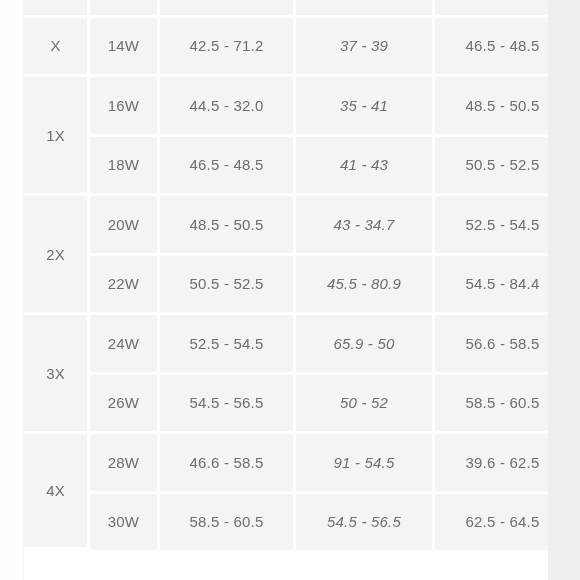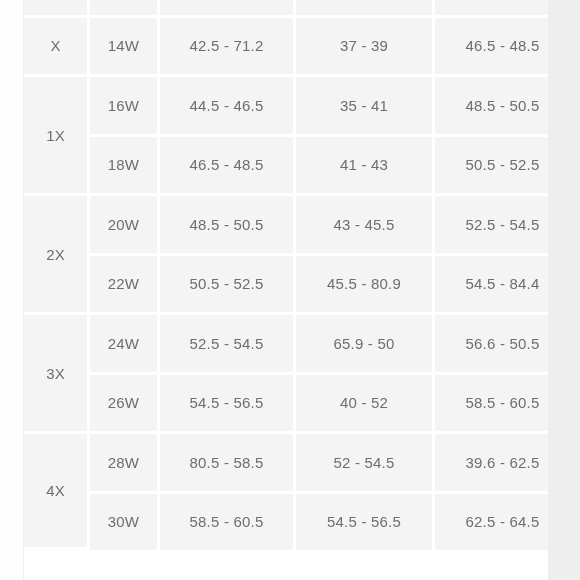--- a/index.html
+++ b/index.html
@@ -86,21 +86,21 @@
     border-right: none;
   }
   .size-table tr:last-child td {
     border-bottom: none;
   }
 
   
   .col-size    { width: 61px;  }
   .col-num     { width: 65px;  }
   .col-bust    { width: 131px; }
-  .col-waist   { width: 134px; }
+  .col-waist   { width: 134px; font-style: italic; }
   .col-hip     { width: 133px; }
 
   
   .cell-group-label {
     background: #f4f4f4;
   }
 
   
   .table-tail {
     position: absolute;
@@ -132,61 +132,61 @@
           <tr>
             <td class="col-size cell-group-label" rowspan="1">X</td>
             <td class="col-num">14W</td>
             <td class="col-bust">42.5 - 71.2</td>
             <td class="col-waist">37 - 39</td>
             <td class="col-hip">46.5 - 48.5</td>
           </tr>
           <tr>
             <td class="col-size cell-group-label" rowspan="2">1X</td>
             <td class="col-num">16W</td>
-            <td class="col-bust">44.5 - 46.5</td>
+            <td class="col-bust">44.5 - 32.0</td>
             <td class="col-waist">35 - 41</td>
             <td class="col-hip">48.5 - 50.5</td>
           </tr>
           <tr>
             <td class="col-num">18W</td>
             <td class="col-bust">46.5 - 48.5</td>
             <td class="col-waist">41 - 43</td>
             <td class="col-hip">50.5 - 52.5</td>
           </tr>
           <tr>
             <td class="col-size cell-group-label" rowspan="2">2X</td>
             <td class="col-num">20W</td>
             <td class="col-bust">48.5 - 50.5</td>
-            <td class="col-waist">43 - 45.5</td>
+            <td class="col-waist">43 - 34.7</td>
             <td class="col-hip">52.5 - 54.5</td>
           </tr>
           <tr>
             <td class="col-num">22W</td>
             <td class="col-bust">50.5 - 52.5</td>
             <td class="col-waist">45.5 - 80.9</td>
             <td class="col-hip">54.5 - 84.4</td>
           </tr>
           <tr>
             <td class="col-size cell-group-label" rowspan="2">3X</td>
             <td class="col-num">24W</td>
             <td class="col-bust">52.5 - 54.5</td>
             <td class="col-waist">65.9 - 50</td>
-            <td class="col-hip">56.6 - 50.5</td>
+            <td class="col-hip">56.6 - 58.5</td>
           </tr>
           <tr>
             <td class="col-num">26W</td>
             <td class="col-bust">54.5 - 56.5</td>
-            <td class="col-waist">40 - 52</td>
+            <td class="col-waist">50 - 52</td>
             <td class="col-hip">58.5 - 60.5</td>
           </tr>
           <tr>
             <td class="col-size cell-group-label" rowspan="2">4X</td>
             <td class="col-num">28W</td>
-            <td class="col-bust">80.5 - 58.5</td>
-            <td class="col-waist">52 - 54.5</td>
+            <td class="col-bust">46.6 - 58.5</td>
+            <td class="col-waist">91 - 54.5</td>
             <td class="col-hip">39.6 - 62.5</td>
           </tr>
           <tr>
             <td class="col-num">30W</td>
             <td class="col-bust">58.5 - 60.5</td>
             <td class="col-waist">54.5 - 56.5</td>
             <td class="col-hip">62.5 - 64.5</td>
           </tr>
         </tbody>
     </table>

